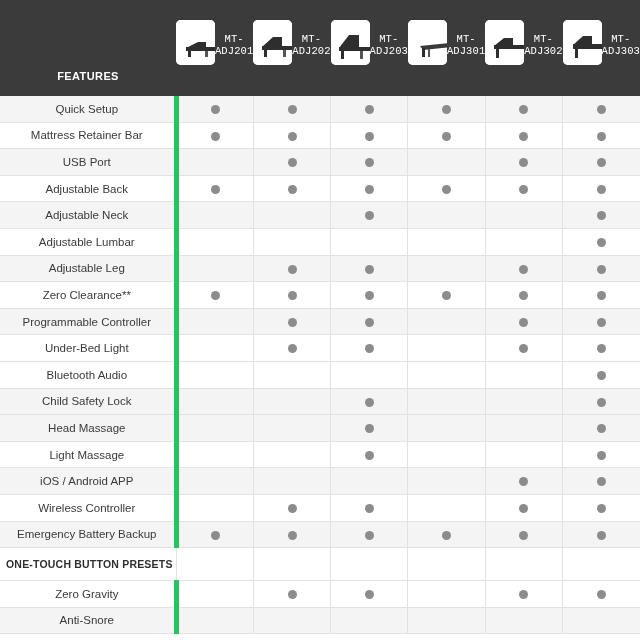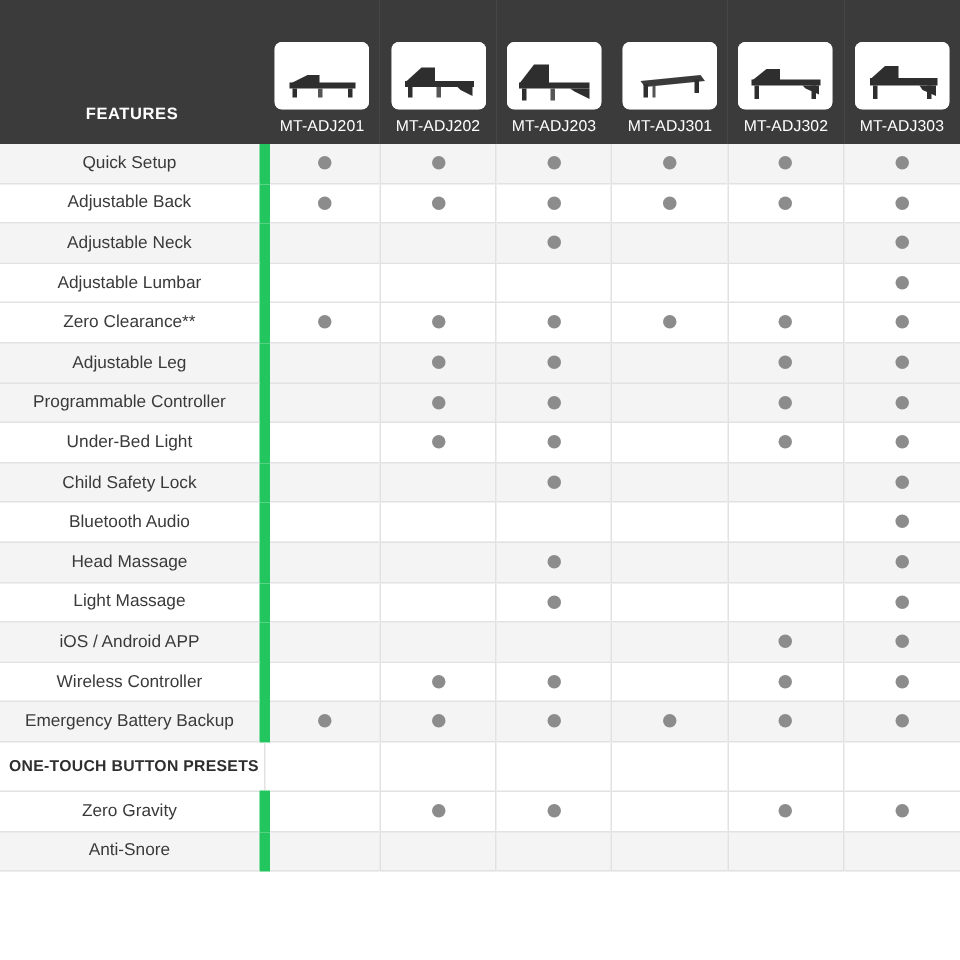--- a/index.html
+++ b/index.html
@@ -45,24 +45,25 @@
     color: #ffffff;
     font-size: 10.5px;
     font-weight: normal;
     text-align: center;
     vertical-align: bottom;
     padding: 0 0 6px 0;
     height: 82px;
   }
   .model-inner {
     display: flex;
-    flex-direction: column;
+    flex-direction: row;
     align-items: center;
     justify-content: flex-end;
     height: 100%;
+    font-family: Liberation Mono, monospace;
   }
   .thumb {
     width: 63px;
     height: 45px;
     background: #ffffff;
     border-radius: 5px;
     margin-bottom: 5px;
     display: block;
     position: relative;
     overflow: hidden;
@@ -75,21 +76,21 @@
     letter-spacing: 0.1px;
   }
   
   td.feature-label {
     width: 176px;
     font-size: 11.5px;
     color: #3a3a3a;
     text-align: center;
     padding: 0 6px;
     height: 23.6px;
-    border-right: 7px solid #22c55e;
+    border-right: 5px solid #22c55e;
     white-space: nowrap;
   }
   td.cell {
     width: 77.3px;
     height: 23.6px;
     text-align: center;
     vertical-align: middle;
     border-right: 1px solid #e2e2e2;
   }
   td.cell:last-child { border-right: none; }
@@ -227,20 +228,38 @@
         <tr class="data-row shaded">
           <td class="feature-label">Quick Setup</td>
           <td class="cell"><span class="dot" style="background: rgb(140, 140, 140);"></span></td>
           <td class="cell"><span class="dot" style="background: rgb(140, 140, 140);"></span></td>
           <td class="cell"><span class="dot" style="background: rgb(140, 140, 140);"></span></td>
           <td class="cell"><span class="dot" style="background: rgb(140, 140, 140);"></span></td>
           <td class="cell"><span class="dot" style="background: rgb(140, 140, 140);"></span></td>
           <td class="cell"><span class="dot" style="background: rgb(140, 140, 140);"></span></td>
         </tr>
         <tr class="data-row plain">
+          <td class="feature-label">Mattress Retainer Bar</td>
+          <td class="cell"><span class="dot" style="background: rgb(140, 140, 140);"></span></td>
+          <td class="cell"><span class="dot" style="background: rgb(140, 140, 140);"></span></td>
+          <td class="cell"><span class="dot" style="background: rgb(140, 140, 140);"></span></td>
+          <td class="cell"><span class="dot" style="background: rgb(140, 140, 140);"></span></td>
+          <td class="cell"><span class="dot" style="background: rgb(140, 140, 140);"></span></td>
+          <td class="cell"><span class="dot" style="background: rgb(140, 140, 140);"></span></td>
+        </tr>
+        <tr class="data-row shaded">
+          <td class="feature-label">USB Port</td>
+          <td class="cell"><span class="dot off"></span></td>
+          <td class="cell"><span class="dot" style="background: rgb(140, 140, 140);"></span></td>
+          <td class="cell"><span class="dot" style="background: rgb(140, 140, 140);"></span></td>
+          <td class="cell"><span class="dot off"></span></td>
+          <td class="cell"><span class="dot" style="background: rgb(140, 140, 140);"></span></td>
+          <td class="cell"><span class="dot" style="background: rgb(140, 140, 140);"></span></td>
+        </tr>
+        <tr class="data-row plain">
           <td class="feature-label">Adjustable Back</td>
           <td class="cell"><span class="dot" style="background: rgb(140, 140, 140);"></span></td>
           <td class="cell"><span class="dot" style="background: rgb(140, 140, 140);"></span></td>
           <td class="cell"><span class="dot" style="background: rgb(140, 140, 140);"></span></td>
           <td class="cell"><span class="dot" style="background: rgb(140, 140, 140);"></span></td>
           <td class="cell"><span class="dot" style="background: rgb(140, 140, 140);"></span></td>
           <td class="cell"><span class="dot" style="background: rgb(140, 140, 140);"></span></td>
         </tr>
         <tr class="data-row shaded">
           <td class="feature-label">Adjustable Neck</td>
@@ -253,70 +272,70 @@
         </tr>
         <tr class="data-row plain">
           <td class="feature-label">Adjustable Lumbar</td>
           <td class="cell"><span class="dot off"></span></td>
           <td class="cell"><span class="dot off"></span></td>
           <td class="cell"><span class="dot off"></span></td>
           <td class="cell"><span class="dot off"></span></td>
           <td class="cell"><span class="dot off"></span></td>
           <td class="cell"><span class="dot" style="background: rgb(140, 140, 140);"></span></td>
         </tr>
+        <tr class="data-row shaded">
+          <td class="feature-label">Adjustable Leg</td>
+          <td class="cell"><span class="dot off"></span></td>
+          <td class="cell"><span class="dot" style="background: rgb(140, 140, 140);"></span></td>
+          <td class="cell"><span class="dot" style="background: rgb(140, 140, 140);"></span></td>
+          <td class="cell"><span class="dot off"></span></td>
+          <td class="cell"><span class="dot" style="background: rgb(140, 140, 140);"></span></td>
+          <td class="cell"><span class="dot" style="background: rgb(140, 140, 140);"></span></td>
+        </tr>
         <tr class="data-row plain">
           <td class="feature-label">Zero Clearance**</td>
           <td class="cell"><span class="dot" style="background: rgb(140, 140, 140);"></span></td>
           <td class="cell"><span class="dot" style="background: rgb(140, 140, 140);"></span></td>
           <td class="cell"><span class="dot" style="background: rgb(140, 140, 140);"></span></td>
           <td class="cell"><span class="dot" style="background: rgb(140, 140, 140);"></span></td>
           <td class="cell"><span class="dot" style="background: rgb(140, 140, 140);"></span></td>
           <td class="cell"><span class="dot" style="background: rgb(140, 140, 140);"></span></td>
         </tr>
         <tr class="data-row shaded">
-          <td class="feature-label">Adjustable Leg</td>
-          <td class="cell"><span class="dot off"></span></td>
-          <td class="cell"><span class="dot" style="background: rgb(140, 140, 140);"></span></td>
-          <td class="cell"><span class="dot" style="background: rgb(140, 140, 140);"></span></td>
-          <td class="cell"><span class="dot off"></span></td>
-          <td class="cell"><span class="dot" style="background: rgb(140, 140, 140);"></span></td>
-          <td class="cell"><span class="dot" style="background: rgb(140, 140, 140);"></span></td>
-        </tr>
-        <tr class="data-row shaded">
           <td class="feature-label">Programmable Controller</td>
           <td class="cell"><span class="dot off"></span></td>
           <td class="cell"><span class="dot" style="background: rgb(140, 140, 140);"></span></td>
           <td class="cell"><span class="dot" style="background: rgb(140, 140, 140);"></span></td>
           <td class="cell"><span class="dot off"></span></td>
           <td class="cell"><span class="dot" style="background: rgb(140, 140, 140);"></span></td>
           <td class="cell"><span class="dot" style="background: rgb(140, 140, 140);"></span></td>
         </tr>
         <tr class="data-row plain">
           <td class="feature-label">Under-Bed Light</td>
           <td class="cell"><span class="dot off"></span></td>
           <td class="cell"><span class="dot" style="background: rgb(140, 140, 140);"></span></td>
           <td class="cell"><span class="dot" style="background: rgb(140, 140, 140);"></span></td>
           <td class="cell"><span class="dot off"></span></td>
           <td class="cell"><span class="dot" style="background: rgb(140, 140, 140);"></span></td>
           <td class="cell"><span class="dot" style="background: rgb(140, 140, 140);"></span></td>
         </tr>
+        <tr class="data-row plain">
+          <td class="feature-label">Bluetooth Audio</td>
+          <td class="cell"><span class="dot off"></span></td>
+          <td class="cell"><span class="dot off"></span></td>
+          <td class="cell"><span class="dot off"></span></td>
+          <td class="cell"><span class="dot off"></span></td>
+          <td class="cell"><span class="dot off"></span></td>
+          <td class="cell"><span class="dot" style="background: rgb(140, 140, 140);"></span></td>
+        </tr>
         <tr class="data-row shaded">
           <td class="feature-label">Child Safety Lock</td>
           <td class="cell"><span class="dot off"></span></td>
           <td class="cell"><span class="dot off"></span></td>
           <td class="cell"><span class="dot" style="background: rgb(140, 140, 140);"></span></td>
-          <td class="cell"><span class="dot off"></span></td>
-          <td class="cell"><span class="dot off"></span></td>
-          <td class="cell"><span class="dot" style="background: rgb(140, 140, 140);"></span></td>
-        </tr>
-        <tr class="data-row plain">
-          <td class="feature-label">Bluetooth Audio</td>
-          <td class="cell"><span class="dot off"></span></td>
-          <td class="cell"><span class="dot off"></span></td>
-          <td class="cell"><span class="dot off"></span></td>
           <td class="cell"><span class="dot off"></span></td>
           <td class="cell"><span class="dot off"></span></td>
           <td class="cell"><span class="dot" style="background: rgb(140, 140, 140);"></span></td>
         </tr>
         <tr class="data-row shaded">
           <td class="feature-label">Head Massage</td>
           <td class="cell"><span class="dot off"></span></td>
           <td class="cell"><span class="dot off"></span></td>
           <td class="cell"><span class="dot" style="background: rgb(140, 140, 140);"></span></td>
           <td class="cell"><span class="dot off"></span></td>

